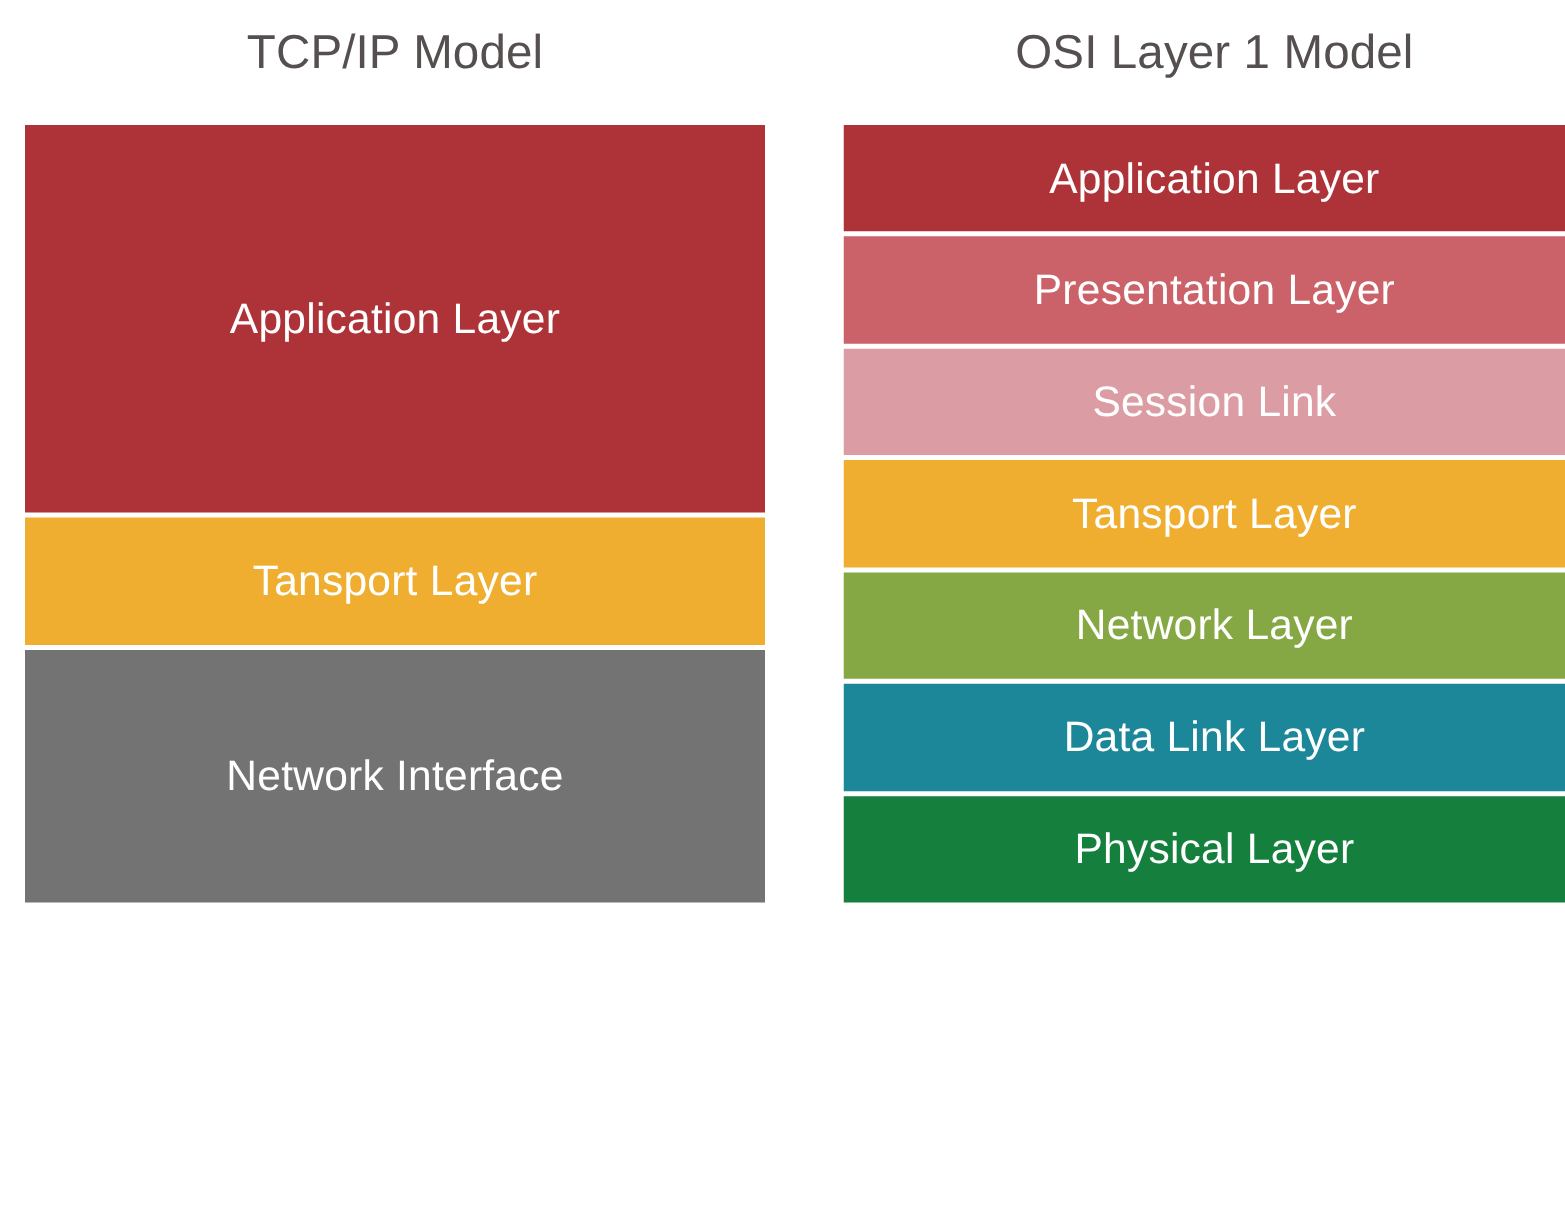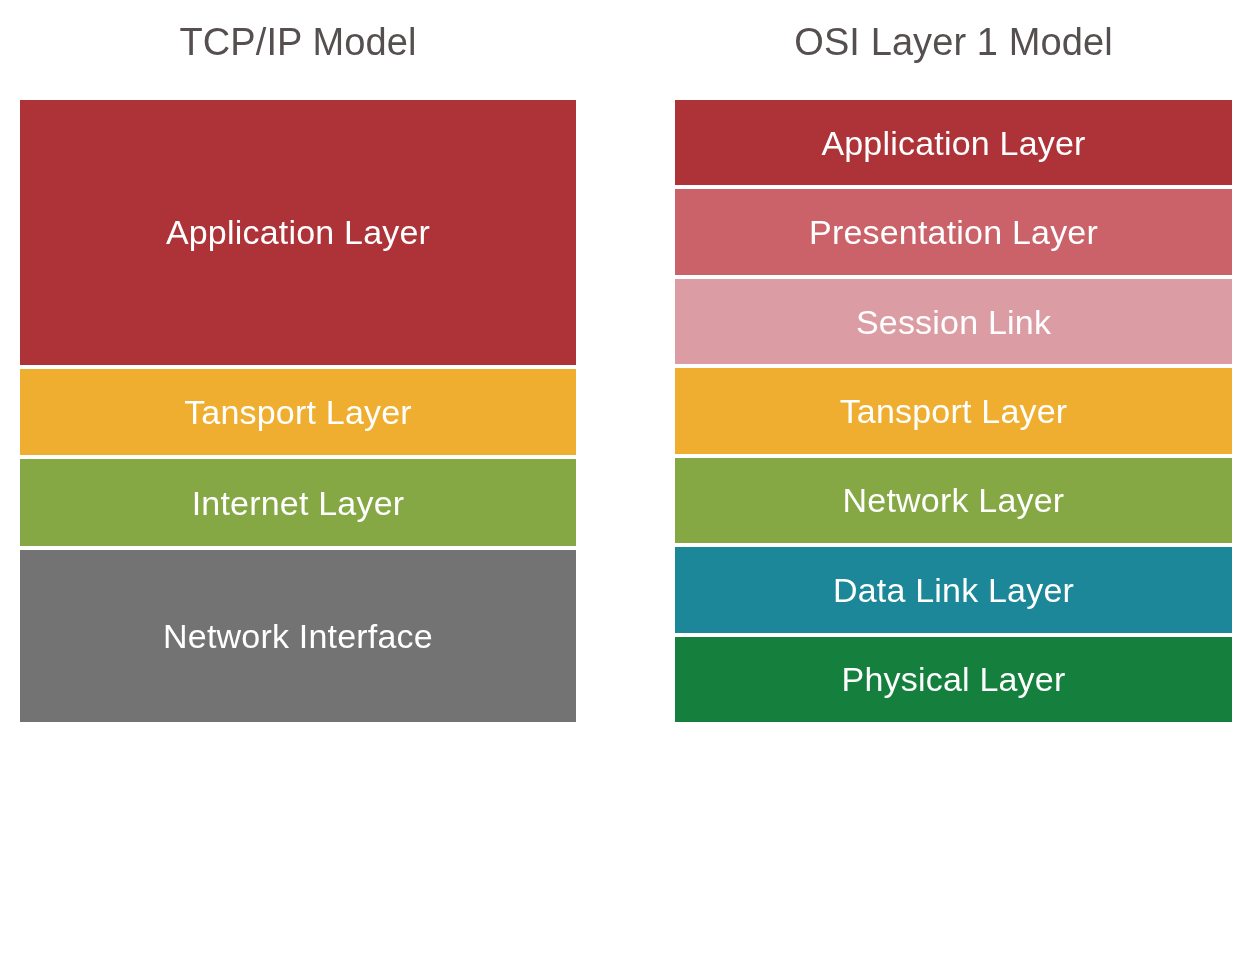--- a/index.html
+++ b/index.html
@@ -16,20 +16,21 @@
     position: relative;
     width: 1252px;
     height: 976px;
     background: #ffffff;
     overflow: hidden;
   }
   .column {
     position: absolute;
     top: 0;
     height: 976px;
+    padding-left: 36px;
   }
   #col-tcpip { left: 20px;  width: 556px; }
   #col-osi   { left: 675px; width: 557px; }
 
   .column-title {
     position: absolute;
     top: 18px;
     left: 0;
     width: 100%;
     text-align: center;
@@ -78,23 +79,20 @@
 
   <div class="column" id="col-tcpip">
     <div class="column-title">TCP/IP Model</div>
     <div class="stack gapped" id="stack-tcpip">
         <div class="layer-block" style="flex: 363 0 0px; background: rgb(174, 51, 56);">
           <span class="layer-label">Application Layer</span>
         </div>
         <div class="layer-block" style="flex: 119 0 0px; background: rgb(240, 174, 49);">
           <span class="layer-label">Tansport Layer</span>
         </div>
-        <div class="layer-block" style="flex: 119 0 0px; background: rgb(133, 168, 68);">
-          <span class="layer-label">Internet Layer</span>
-        </div>
         <div class="layer-block" style="flex: 236 0 0px; background: #737373;">
           <span class="layer-label">Network Interface</span>
         </div>
       </div>
   </div>
 
   <div class="column" id="col-osi">
     <div class="column-title">OSI Layer 1 Model</div>
     <div class="stack gapped" id="stack-osi">
         <div class="layer-block" style="flex: 117 0 0px; background: rgb(174, 51, 56);">

